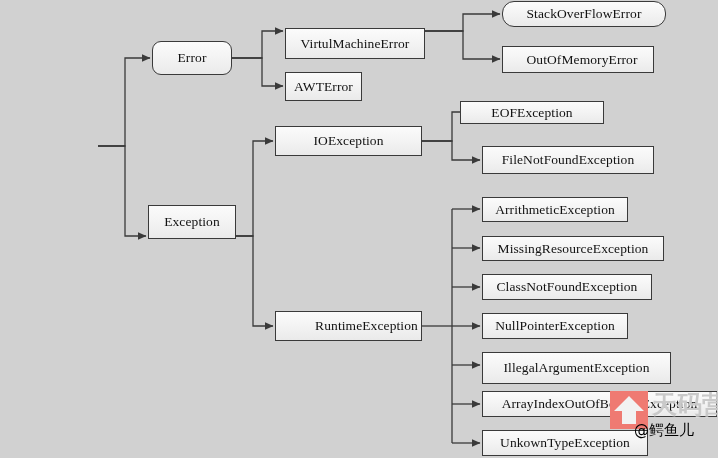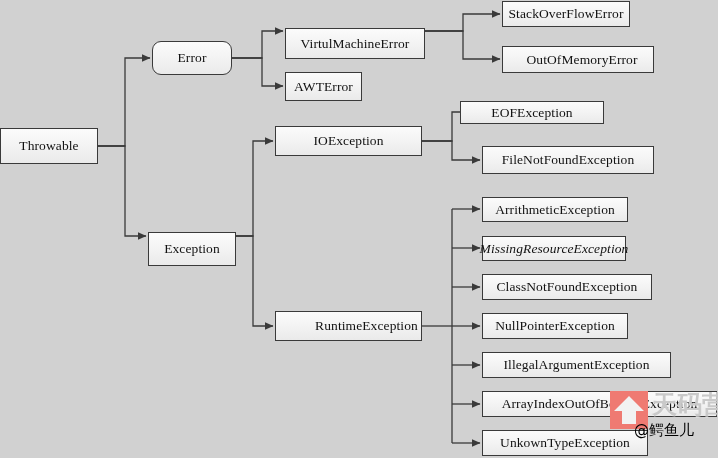--- a/index.html
+++ b/index.html
@@ -118,66 +118,63 @@
       <path d="M452,209 L480,209" marker-end="url(#arrow)"></path>
       <path d="M452,248 L480,248" marker-end="url(#arrow)"></path>
       <path d="M452,287 L480,287" marker-end="url(#arrow)"></path>
       <path d="M452,326 L480,326" marker-end="url(#arrow)"></path>
       <path d="M452,365 L480,365" marker-end="url(#arrow)"></path>
       <path d="M452,404 L480,404" marker-end="url(#arrow)"></path>
       <path d="M452,443 L480,443" marker-end="url(#arrow)"></path>
     </g>
   </svg>
 
-  <div class="node" id="node-throwable" style="left: 0px; top: 128px; width: 98px; height: 36px;">
-    <span class="label">Throwable</span>
-  </div>
   <div class="node" id="node-error" style="left: 152px; top: 41px; width: 80px; height: 34px; border-radius: 9px;">
     <span class="label">Error</span>
   </div>
-  <div class="node" id="node-exception" style="left: 148px; top: 232px; width: 88px; height: 34px;">
+  <div class="node" id="node-exception" style="left: 148px; top: 205px; width: 88px; height: 34px;">
     <span class="label">Exception</span>
   </div>
   <div class="node" id="node-virtulmachineerror" style="left: 285px; top: 16px; width: 140px; height: 31px; margin-top: 12px;">
     <span class="label">VirtulMachineError</span>
   </div>
   <div class="node" id="node-awterror" style="left: 285px; top: 72px; width: 77px; height: 29px;">
     <span class="label">AWTError</span>
   </div>
   <div class="node" id="node-ioexception" style="left: 275px; top: 126px; width: 147px; height: 30px;">
     <span class="label">IOException</span>
   </div>
   <div class="node" id="node-runtimeexception" style="left: 275px; top: 311px; width: 147px; height: 30px; padding-left: 36px;">
     <span class="label">RuntimeException</span>
   </div>
-  <div class="node" id="node-stackoverflowerror" style="left: 502px; top: 1px; width: 128px; height: 26px;">
+  <div class="node" id="node-stackoverflowerror" style="left: 502px; top: 1px; width: 164px; height: 26px; border-radius: 12px;">
     <span class="label">StackOverFlowError</span>
   </div>
   <div class="node" id="node-outofmemoryerror" style="left: 502px; top: 46px; width: 152px; height: 27px; padding-left: 8px;">
     <span class="label">OutOfMemoryError</span>
   </div>
   <div class="node" id="node-eofexception" style="left: 460px; top: 101px; width: 144px; height: 23px;">
     <span class="label">EOFException</span>
   </div>
   <div class="node" id="node-filenotfoundexception" style="left: 482px; top: 146px; width: 172px; height: 28px;">
     <span class="label">FileNotFoundException</span>
   </div>
   <div class="node" id="node-arrithmeticexception" style="left: 482px; top: 197px; width: 146px; height: 25px;">
     <span class="label">ArrithmeticException</span>
   </div>
-  <div class="node" id="node-missingresourceexception" style="left: 482px; top: 236px; width: 144px; height: 25px; font-style: italic;">
+  <div class="node" id="node-missingresourceexception" style="left: 482px; top: 236px; width: 182px; height: 25px;">
     <span class="label">MissingResourceException</span>
   </div>
   <div class="node" id="node-classnotfoundexception" style="left: 482px; top: 274px; width: 170px; height: 26px;">
     <span class="label">ClassNotFoundException</span>
   </div>
   <div class="node" id="node-nullpointerexception" style="left: 482px; top: 313px; width: 146px; height: 26px;">
     <span class="label">NullPointerException</span>
   </div>
-  <div class="node" id="node-illegalargumentexception" style="left: 482px; top: 352px; width: 189px; height: 26px;">
+  <div class="node" id="node-illegalargumentexception" style="left: 482px; top: 352px; width: 189px; height: 32px;">
     <span class="label">IllegalArgumentException</span>
   </div>
   <div class="node" id="node-arrayindexoutofbounds" style="left: 482px; top: 391px; width: 235px; height: 26px;">
     <span class="label">ArrayIndexOutOfBoundsException</span>
   </div>
   <div class="node" id="node-unkowntypeexception" style="left: 482px; top: 430px; width: 166px; height: 26px;">
     <span class="label">UnkownTypeException</span>
   </div>
 
   <div id="watermark">

